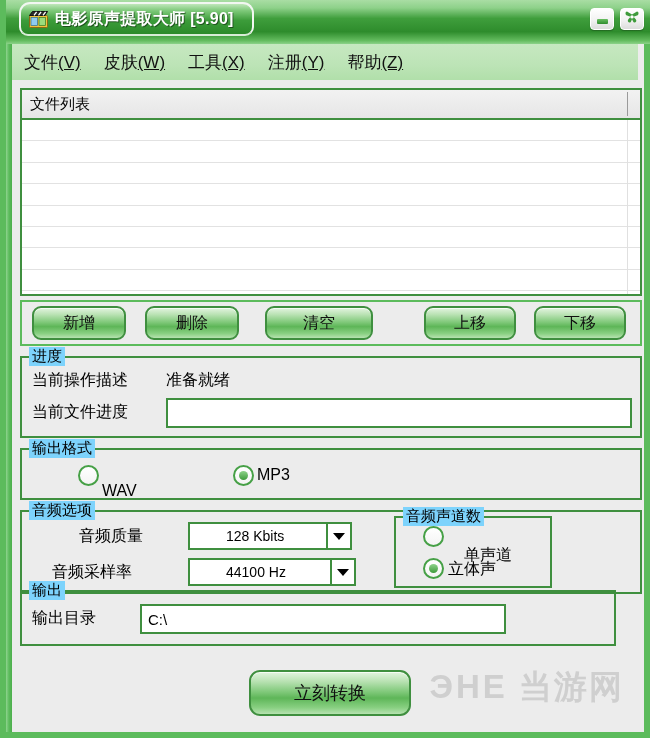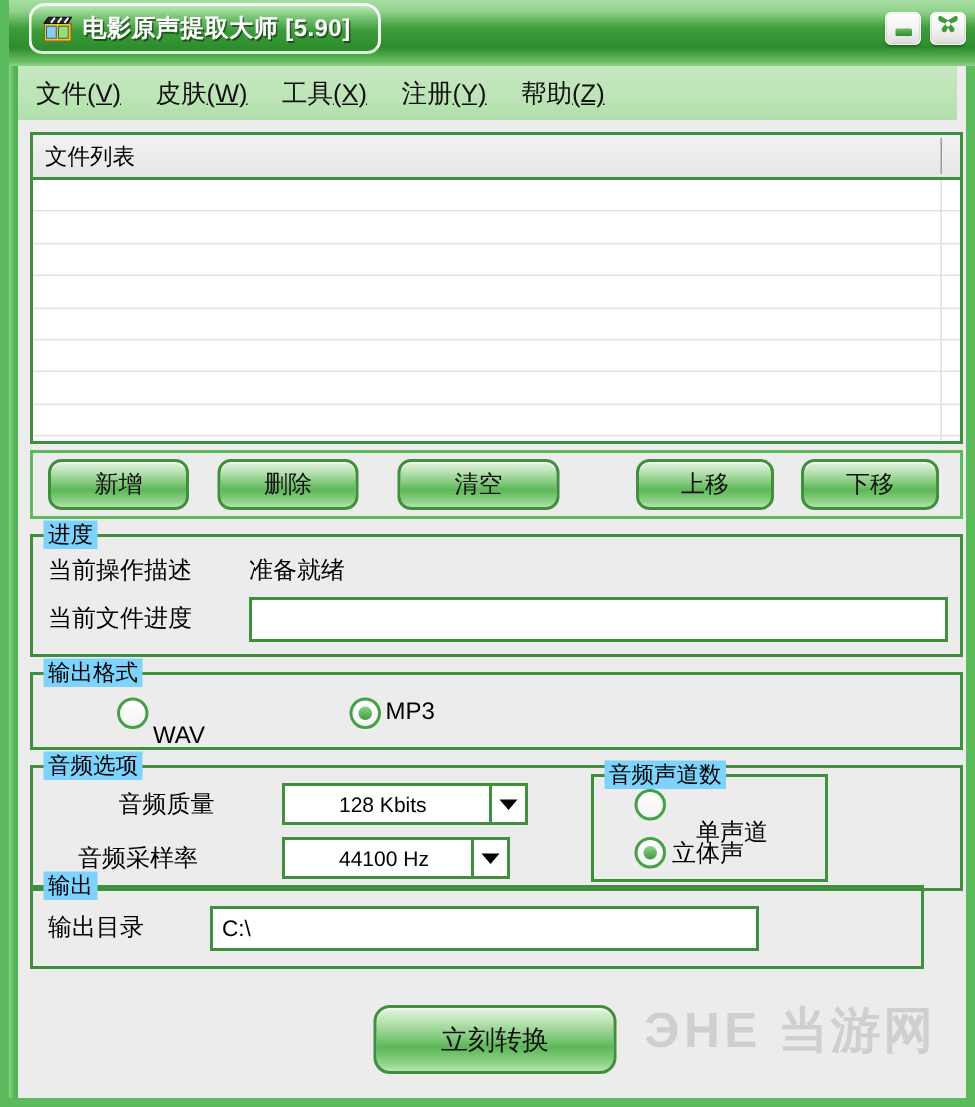--- a/index.html
+++ b/index.html
@@ -428,21 +428,21 @@
 
         <span class="lbl" style="left:57px; top:14px;">音频质量</span>
         <div class="combo" style="left:166px; top:10px; width:164px;">
           <span class="combo-value">128 Kbits</span>
           <span class="combo-arrow">
               <i></i>
             </span>
         </div>
 
         <span class="lbl" style="left:30px; top:50px;">音频采样率</span>
-        <div class="combo" style="left:166px; top:46px; width:152px;">
+        <div class="combo" style="left:166px; top:46px; width:168px;">
           <span class="combo-value">44100 Hz</span>
           <span class="combo-arrow">
               <i></i>
             </span>
         </div>
 
         <div class="group" style="left:372px; top:4px; width:158px; height:72px;">
           <span class="group-title">音频声道数</span>
           <span class="radio" style="left:27px; top:8px;"></span>
           <span class="radio-label" style="left:68px; top:9px;margin-top:18px;">单声道</span>

